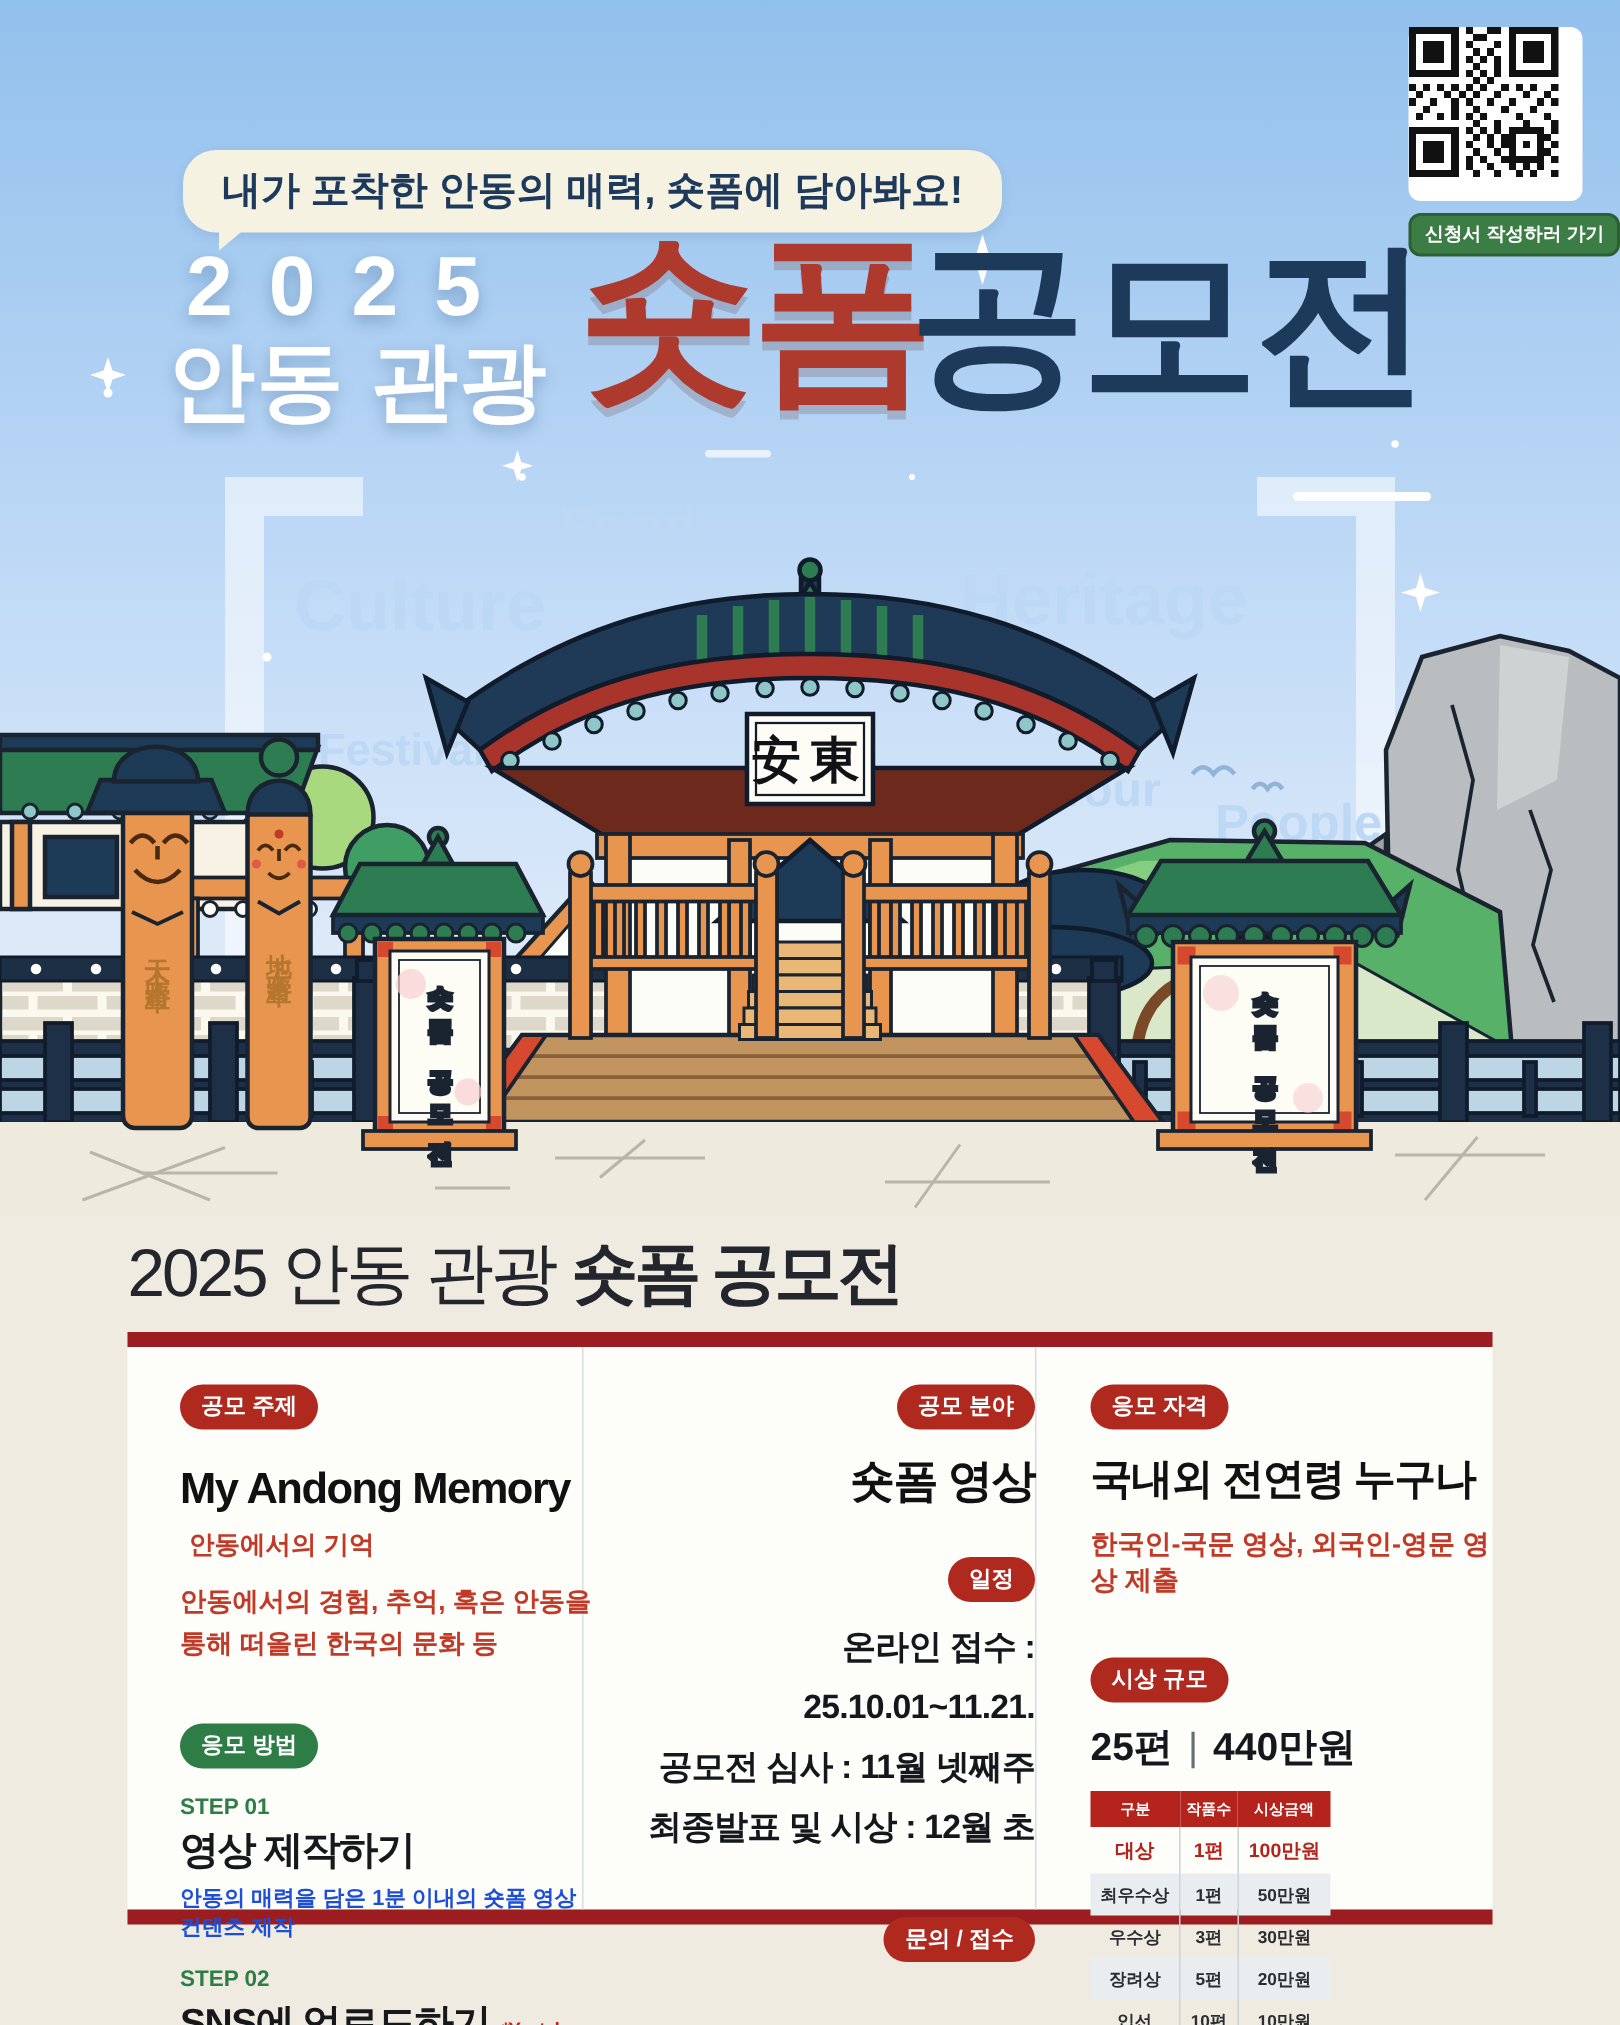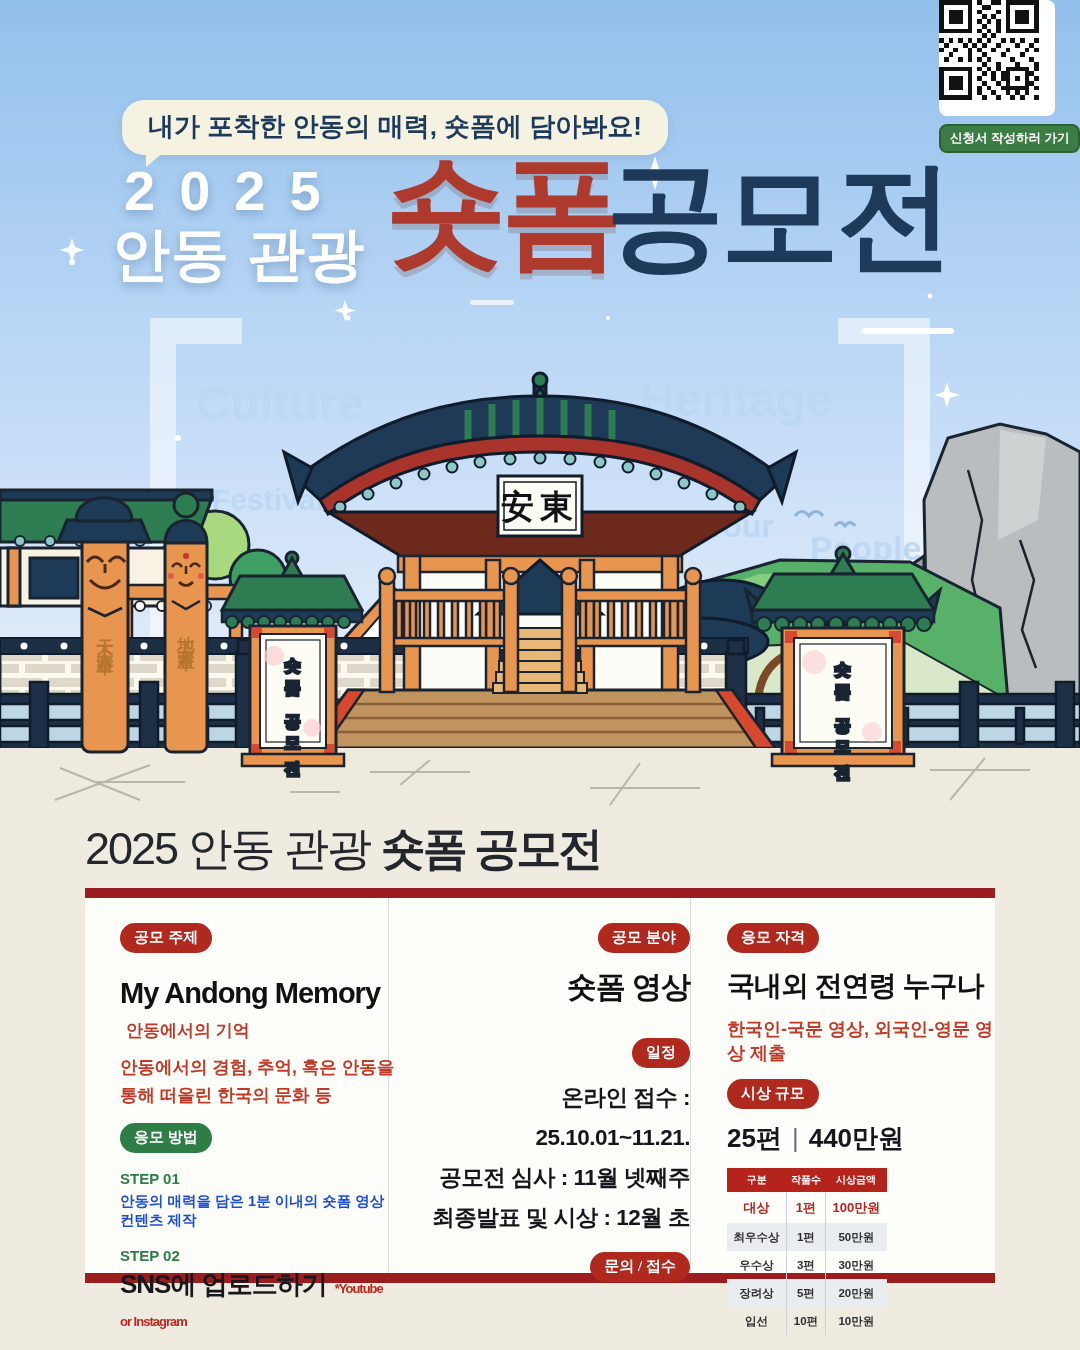--- a/index.html
+++ b/index.html
@@ -17,21 +17,21 @@
   .t-year{position:absolute;left:124px;top:158px;color:#fff;font-size:56px;font-weight:800;
           letter-spacing:24px;text-shadow:0 4px 10px rgba(50,85,130,.35);}
   .t-region{position:absolute;left:112px;top:216px;color:#fff;font-size:58px;font-weight:800;
           letter-spacing:1px;text-shadow:0 4px 10px rgba(50,85,130,.35);}
   .t-shortform{position:absolute;left:385px;top:150px;color:#ae3a2e;font-size:122px;font-weight:900;
           letter-spacing:-6px;line-height:1;text-shadow:0 6px 0 rgba(90,25,18,.18);}
   .t-contest{position:absolute;left:606px;top:156px;color:#1e3a5a;font-size:118px;font-weight:900;
           letter-spacing:-3px;line-height:1;}
 
   
-  .qr-card{position:absolute;right:25px;top:0;width:116px;text-align:center;}
+  .qr-card{position:absolute;right:25px;top:18px;width:116px;text-align:center;}
   .qr-box{background:#fff;border-radius:8px;padding:8px;width:100px;height:100px;margin:0 auto;}
   .qr-badge{display:inline-block;margin-top:8px;background:#3c7d45;border:2px solid #2c5f34;color:#fff;
           font-size:12.5px;font-weight:700;padding:4px 9px;border-radius:8px;white-space:nowrap;}
 
   
   .kw{fill:#bcd8f4;font-weight:800;}
   .v-text{writing-mode:vertical-rl;font-weight:700;}
   .pole-text{fill:#b5762f;font-size:17px;letter-spacing:5px;}
   .banner-text{fill:#15171c;font-size:16px;letter-spacing:7px;}
   .sign-text{fill:#101216;font-size:33px;font-weight:800;letter-spacing:6px;}
@@ -54,21 +54,21 @@
   .pill.green{background:#2e7d46;}
   .h-theme{margin-top:24px;font-size:29px;font-weight:700;color:#111;letter-spacing:-1px;}
   .h-theme .sub{font-size:17px;font-weight:700;color:#c13a28;margin-left:6px;letter-spacing:0;}
   .red-desc{margin-top:10px;width:280px;font-size:17.5px;font-weight:700;color:#c13a28;line-height:1.6;}
   .step{margin-top:17px;}
   .step-label{font-size:15px;font-weight:800;color:#2e7d46;}
   .step-note{font-size:12.5px;font-weight:700;color:#c0261c;margin-left:8px;}
   .step-title{font-size:26px;font-weight:800;color:#17181c;margin-top:3px;letter-spacing:-1px;}
   .step-title .step-note{font-size:13px;}
   .step-desc{font-size:14.5px;font-weight:600;color:#1d4ed8;margin-top:5px;}
-  .mt26{margin-top:14px;font-family:Liberation Serif, serif;}.mt30{margin-top:30px;}
+  .mt26{margin-top:40px;}.mt30{margin-top:30px;}
   .h-field{margin-top:14px;font-size:30px;font-weight:700;color:#111;letter-spacing:-1px;}
   .field-desc{margin-top:12px;font-size:18px;font-weight:700;color:#c13a28;}
   .sched{margin-top:10px;font-size:22.5px;font-weight:700;color:#15171c;line-height:40px;letter-spacing:-0.5px;}
   .h-elig{margin-top:14px;font-size:28px;font-weight:700;color:#111;letter-spacing:-1px;}
   .award-sum{margin-top:12px;font-size:26px;font-weight:800;color:#15171c;}
   .award-sum .sep{font-weight:300;color:#6a6f76;margin:0 10px;}
   table.prize{margin-top:12px;border-collapse:collapse;width:160px;}
   table.prize th{background:#b5231d;color:#fff;font-size:10px;font-weight:700;padding:5px 0;}
   table.prize td{font-size:11.5px;font-weight:700;color:#2b2d31;text-align:center;padding:6.5px 0;}
   table.prize td+td{border-left:1px solid #ccd2d8;}
@@ -535,20 +535,21 @@
 
       <div class="col col1">
         <span class="pill red">공모 주제</span>
         <div class="h-theme"><span>My Andong Memory</span><span class="sub">안동에서의 기억</span></div>
         <div class="red-desc">안동에서의 경험, 추억, 혹은 안동을 통해 떠올린 한국의 문화 등</div>
 
         <div class="mt26"><span class="pill green">응모 방법</span></div>
 
         <div class="step">
           <div class="step-label">STEP 01</div>
+          <div class="step-title">영상 제작하기</div>
           <div class="step-desc">안동의 매력을 담은 1분 이내의 숏폼 영상 컨텐츠 제작</div>
         </div>
         <div class="step">
           <div class="step-label">STEP 02</div>
           <div class="step-title"><span>SNS에 업로드하기</span><span class="step-note">*Youtube or Instagram</span></div>
 
         </div>
         
       </div>
 

